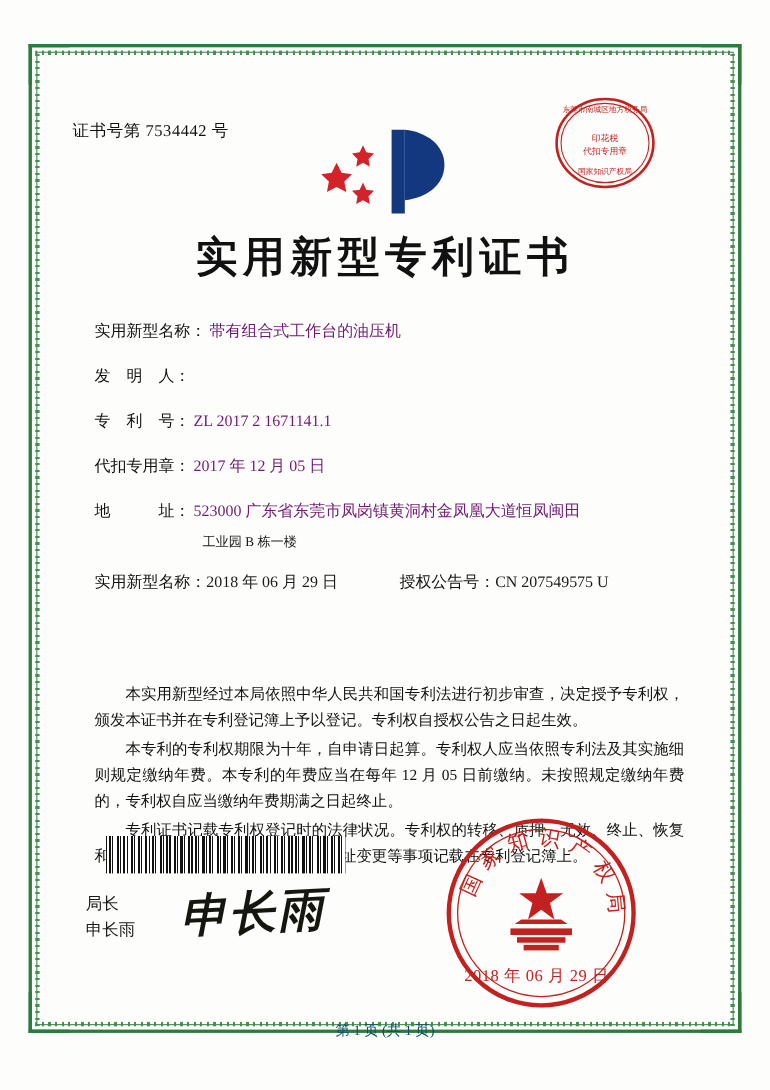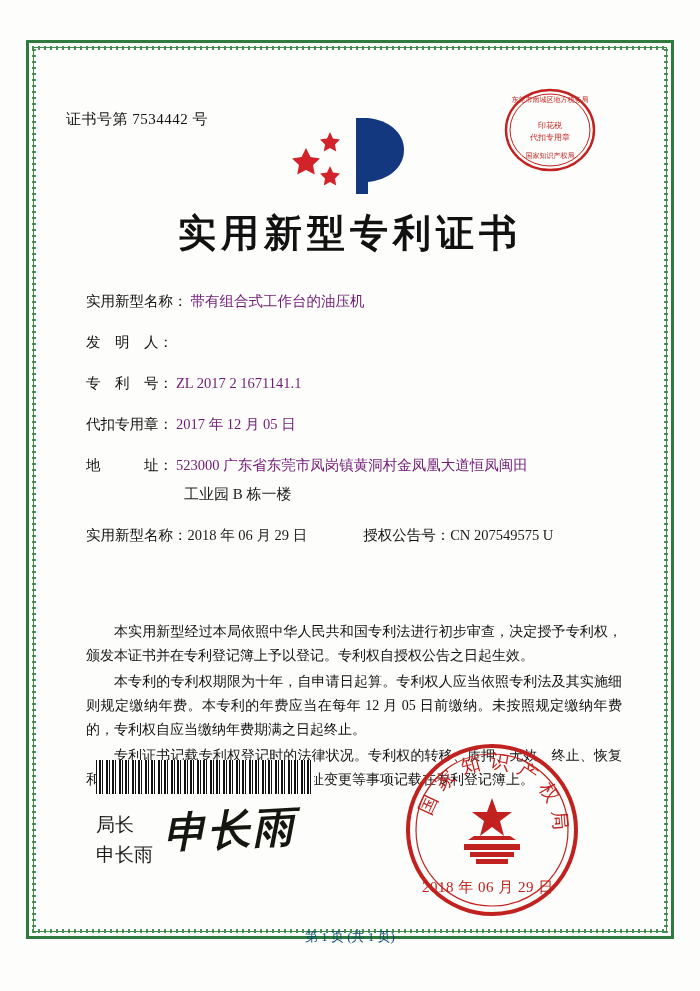--- a/index.html
+++ b/index.html
@@ -139,21 +139,21 @@
   }
   .row.two-col { justify-content: flex-start; }
   .row .lbl2 {
     white-space: pre;
     margin-left: 56px;
   }
   .addr-cont {
     margin-left: 98px;
     margin-top: -12px;
     margin-bottom: 18px;
-    font-size: 15px;
+    font-size: 12px;
   }
 
   
   .paras {
     position: absolute;
     left: 40px;
     right: 32px;
     top: 560px;
     font-size: 14px;
     line-height: 1.72;
@@ -175,23 +175,23 @@
     background-image: repeating-linear-gradient(90deg,
       #111 0px, #111 1px, #fff 1px, #fff 3px,
       #111 3px, #111 5px, #fff 5px, #fff 6px,
       #111 6px, #111 7px, #fff 7px, #fff 10px,
       #111 10px, #111 12px, #fff 12px, #fff 13px);
   }
 
   
   .sig-block {
     position: absolute;
-    left: 50px;
+    left: 32px;
     top: 750px;
-    font-size: 19px;
+    font-size: 15px;
     line-height: 1.6;
   }
   .sig-script {
     position: absolute;
     left: 118px;
     top: 742px;
     font-size: 42px;
     font-family: "DejaVu Serif", serif;
     font-style: italic;
     font-weight: bold;

